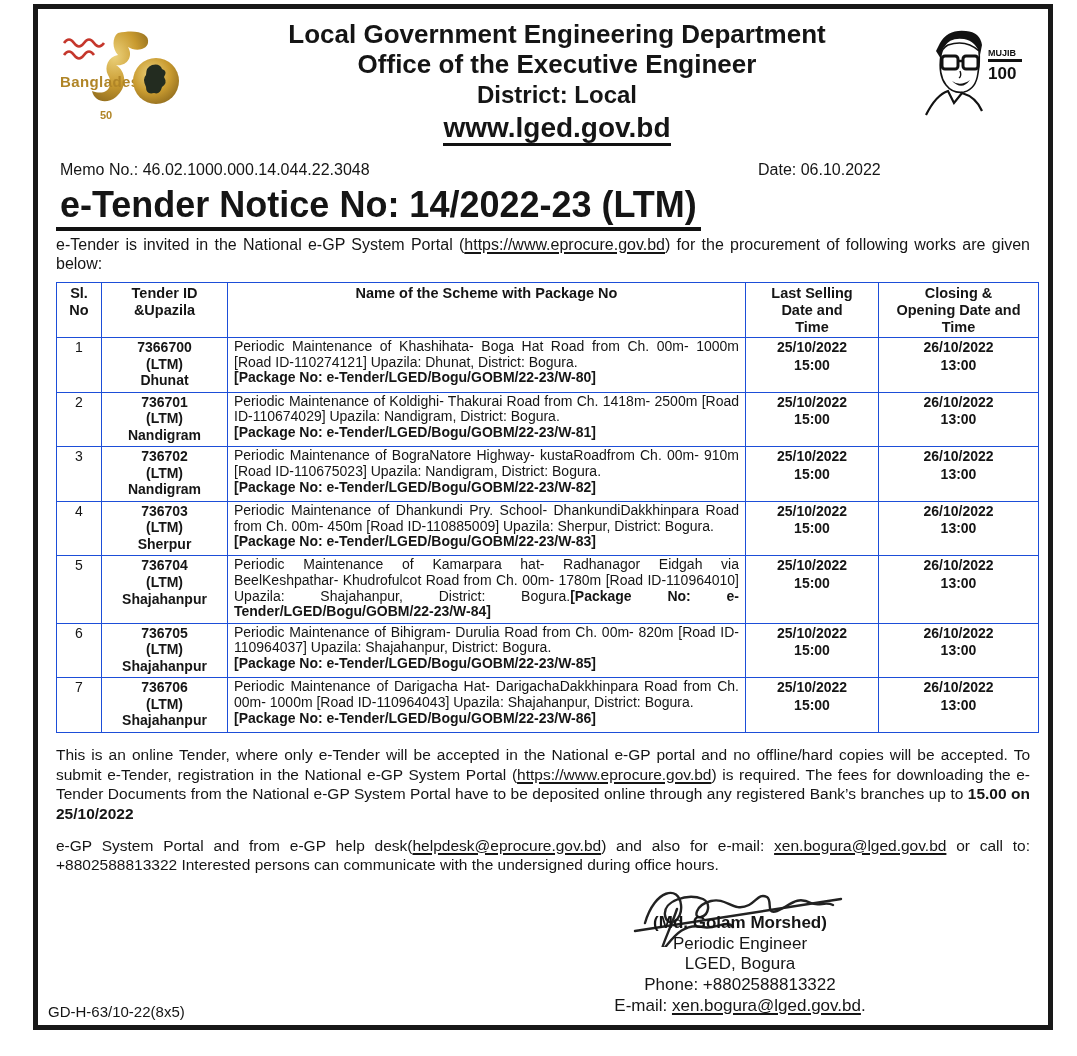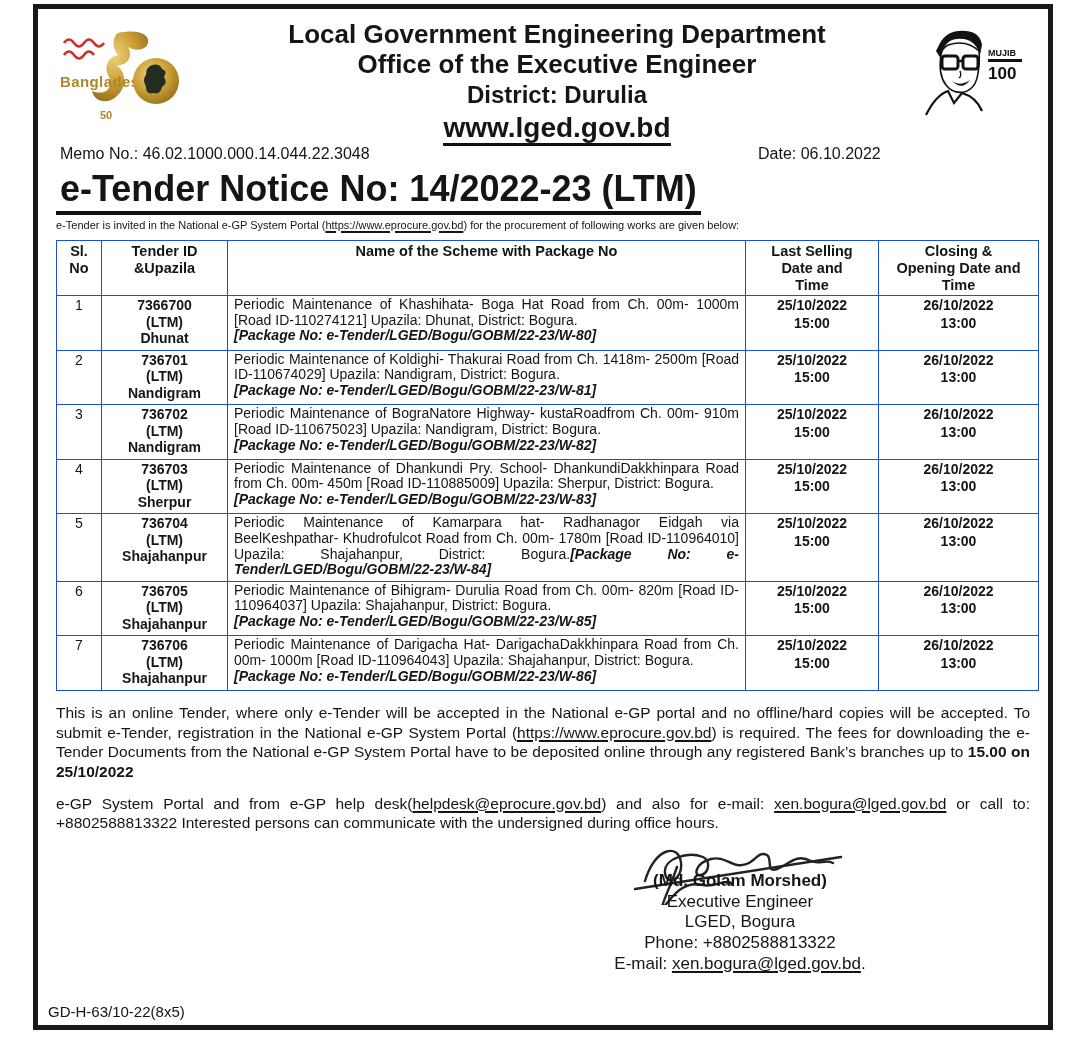--- a/index.html
+++ b/index.html
@@ -17,43 +17,43 @@
   .hdr-logo-left { width: 140px; flex: 0 0 140px; padding-top: 10px; }
   .hdr-logo-right { width: 112px; flex: 0 0 112px; padding-top: 6px; }
   .hdr-center { flex: 1; text-align: center; font-weight: bold; line-height: 1.16; padding-top: 2px; }
   .hdr-line1 { font-size: 27px; }
   .hdr-line2 { font-size: 26px; }
   .hdr-line3 { font-size: 26px; }
   .hdr-line4 { font-size: 24px; margin-top: 2px; }
   .hdr-site  { font-size: 28px; margin-top: 3px; }
   .hdr-site span { border-bottom: 3px solid #111; padding-bottom: 0px; }
   
-  .memo-row { position: relative; font-size: 16px; height: 20px; }
+  .memo-row { position: relative; margin-top: 16px; font-size: 16px; height: 20px; }
   .memo-no { position: absolute; left: 4px; }
   .memo-date { position: absolute; left: 702px; }
   
   .title-wrap { text-align: left; margin-top: 3px; }
   .title-wrap span {
     font-size: 36px; font-weight: bold; border-bottom: 4px solid #111;
     display: inline-block; padding: 0 4px 1px; letter-spacing: 0px;
   }
-  .intro { font-size: 11px; text-align: justify; line-height: 1.24; margin-top: 4px; }
+  .intro { font-size: 16px; text-align: justify; line-height: 1.24; margin-top: 4px; }
   .u { text-decoration: underline; text-decoration-thickness: 1.5px; text-underline-offset: 2px; }
   
   table.tender { border-collapse: collapse; width: 982px; margin-top: 8px; table-layout: fixed; }
   table.tender th, table.tender td { border: 1px solid #1d4ed8; }
   table.tender th {
     font-size: 14.5px; font-weight: bold; text-align: center; vertical-align: top;
     padding: 2px 3px; line-height: 1.15;
   }
   table.tender td { font-size: 14px; padding: 1px 6px 3px; vertical-align: top; }
   td.c-sl { text-align: center; font-size: 14.5px; }
   td.c-tid { text-align: center; font-weight: bold; line-height: 1.18; padding-top: 3px; }
   td.c-scheme { text-align: justify; line-height: 15.6px; border-radius: 9px; }
-  td.c-scheme .pkg { font-weight: bold; font-style: italic; }
+  td.c-scheme .pkg { font-weight: bold; }
   td.c-date { text-align: center; font-weight: bold; vertical-align: middle; line-height: 1.25; }
   
   .note { font-size: 15.5px; text-align: justify; line-height: 1.27; margin-top: 12px; }
   .note b { font-weight: bold; }
   
   .sig-block { width: 360px; margin: 0px 110px 0 auto; text-align: center; font-size: 17px; line-height: 1.22; position: relative; }
   .sig-svg { display: block; margin: 0 auto -34px; }
   .sig-name { font-weight: bold; }
   .footer-code { position: absolute; left: 10px; bottom: 5px; font-size: 15px; }
   .logo-svg { display: block; }
@@ -82,21 +82,21 @@
 
         <circle cx="100" cy="54" r="23" fill="url(#gold0)"></circle>
         <path d="M96 38 q8 -2 10 4 q6 2 2 8 q4 6 -2 10 q-2 8 -8 6 q-8 2 -8 -6 q-4 -8 0 -12 q0 -8 6 -10 Z" fill="#232c20"></path>
         <text x="44" y="92" font-size="11" font-weight="700" fill="#b08527">50</text>
       </svg>
     </div>
 
     <div class="hdr-center">
       <div class="hdr-line2">Local Government Engineering Department</div>
       <div class="hdr-line3">Office of the Executive Engineer</div>
-      <div class="hdr-line4">District: Durulia</div>
+      <div class="hdr-line4">District: Local</div>
       <div class="hdr-site"><span>www.lged.gov.bd</span></div>
     </div>
 
     <div class="hdr-logo-right">
       <svg class="logo-svg" width="110" height="96" viewBox="0 0 110 96">
 
         <path d="M22 20 Q30 6 48 8 Q62 9 64 22 L62 32 Q58 18 46 16 Q32 14 26 24 Q23 28 23 36 L18 28 Z" fill="#121212"></path>
 
         <path d="M23 32 Q20 52 28 62 Q35 71 46 69 Q58 66 60 50 Q62 38 61 28 Q48 16 30 22 Q24 25 23 32 Z" fill="#fff" stroke="#121212" stroke-width="1.6"></path>
 
@@ -273,20 +273,20 @@
 
   <div class="sig-block">
     <svg class="sig-svg" width="250" height="72" viewBox="0 0 250 72">
       <g stroke="#222" stroke-width="2.4" fill="none" stroke-linecap="round">
         <path d="M30 48 C40 14 64 10 66 30 C68 46 52 54 50 40 C48 26 72 18 88 24 C96 28 94 40 86 42 C78 44 80 30 96 26 C112 22 118 38 134 30 C142 26 144 18 152 22 C158 26 150 40 162 36 C174 32 180 20 196 28 C204 32 210 26 218 30"></path>
         <path d="M62 34 C54 58 40 84 52 70 C60 60 70 48 88 52 C100 55 112 44 118 52"></path>
         <path d="M20 56 L226 24"></path>
       </g>
     </svg>
     <div class="sig-name">(Md. Golam Morshed)</div>
-    <div>Executive Engineer</div>
+    <div>Periodic Engineer</div>
     <div>LGED, Bogura</div>
     <div>Phone: +8802588813322</div>
     <div><span>E-mail: </span><span class="u">xen.bogura@lged.gov.bd</span><span>.</span></div>
   </div>
 
   <div class="footer-code">GD-H-63/10-22(8x5)</div>
 </div>
 
 </body></html>

